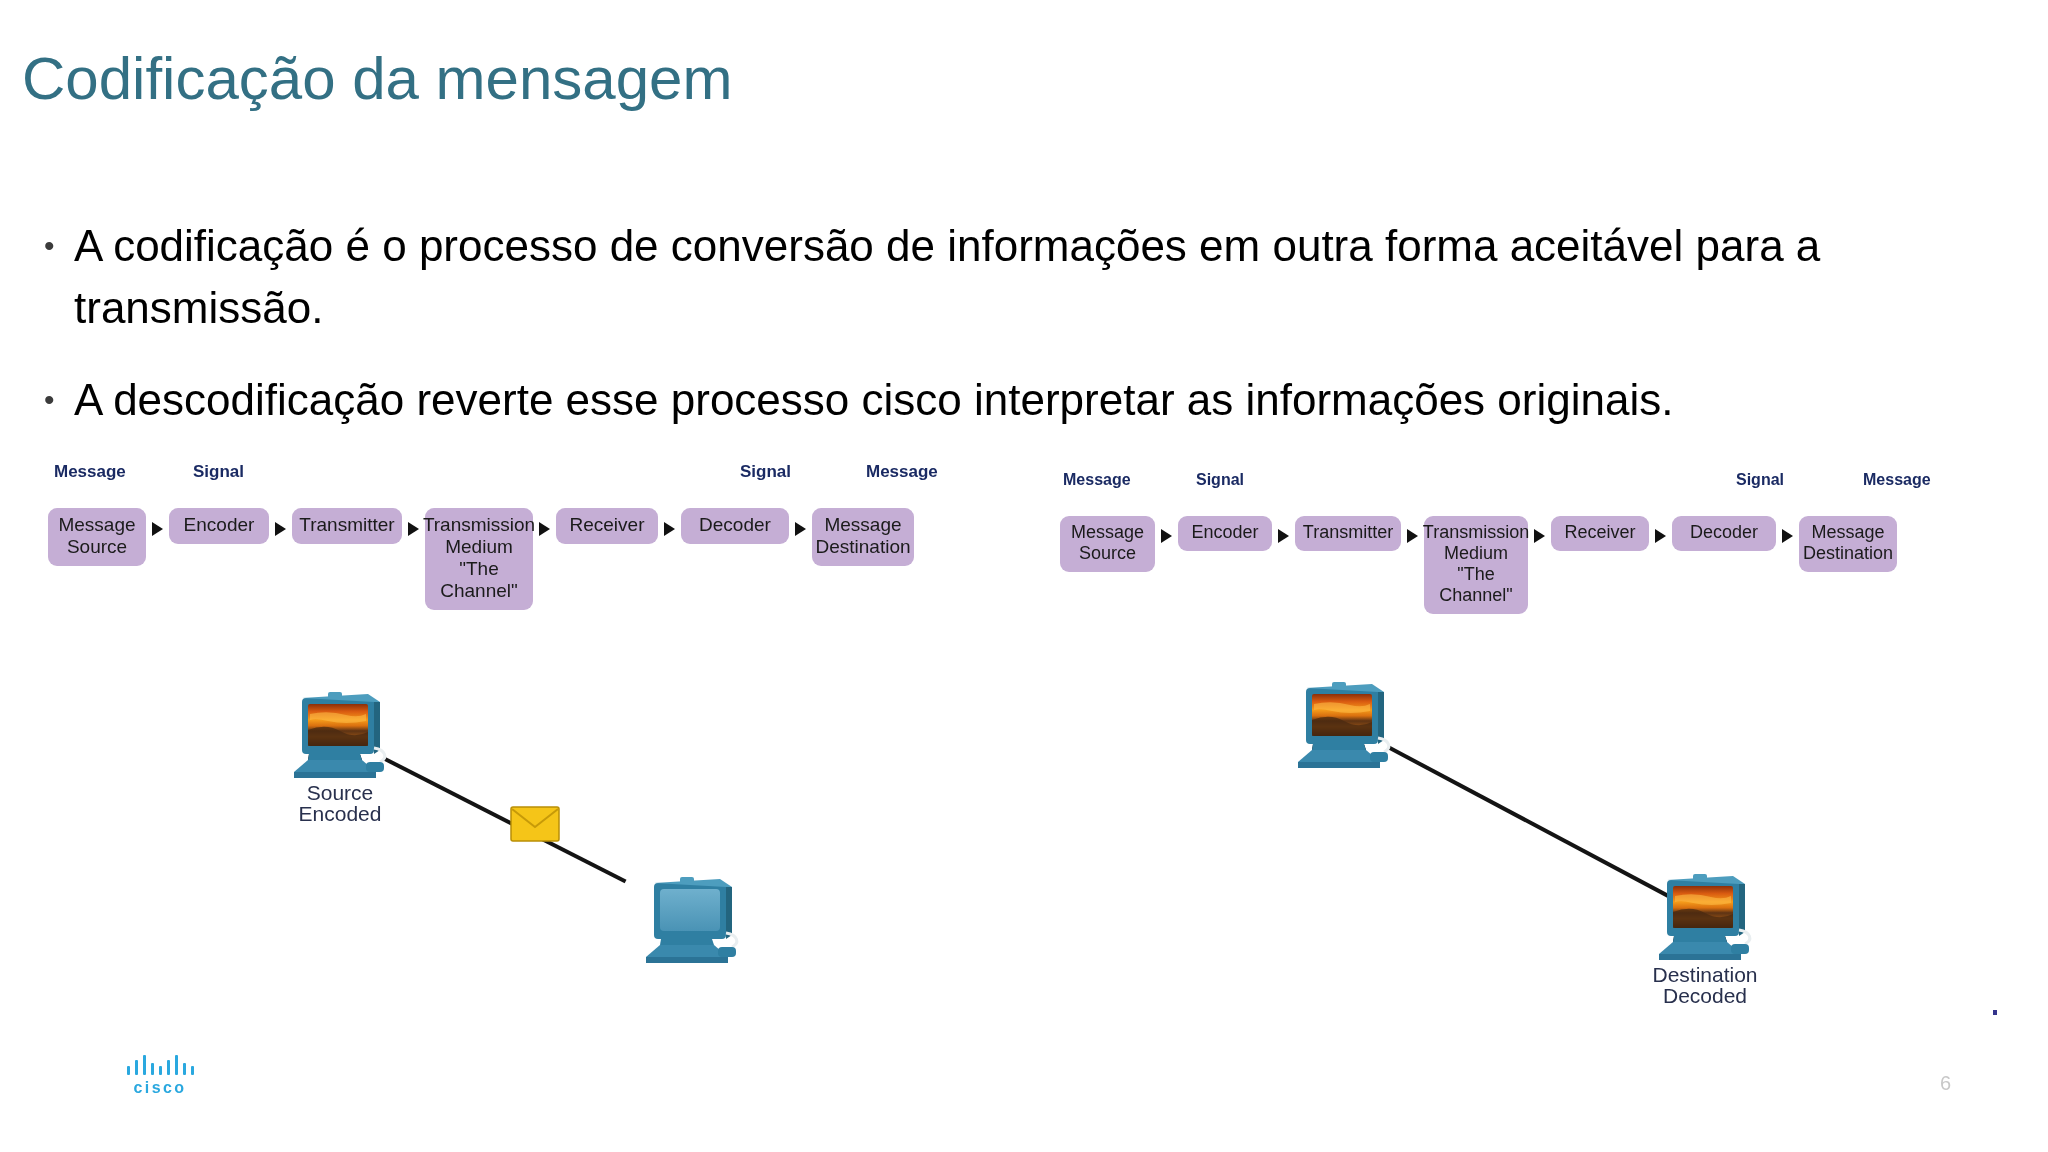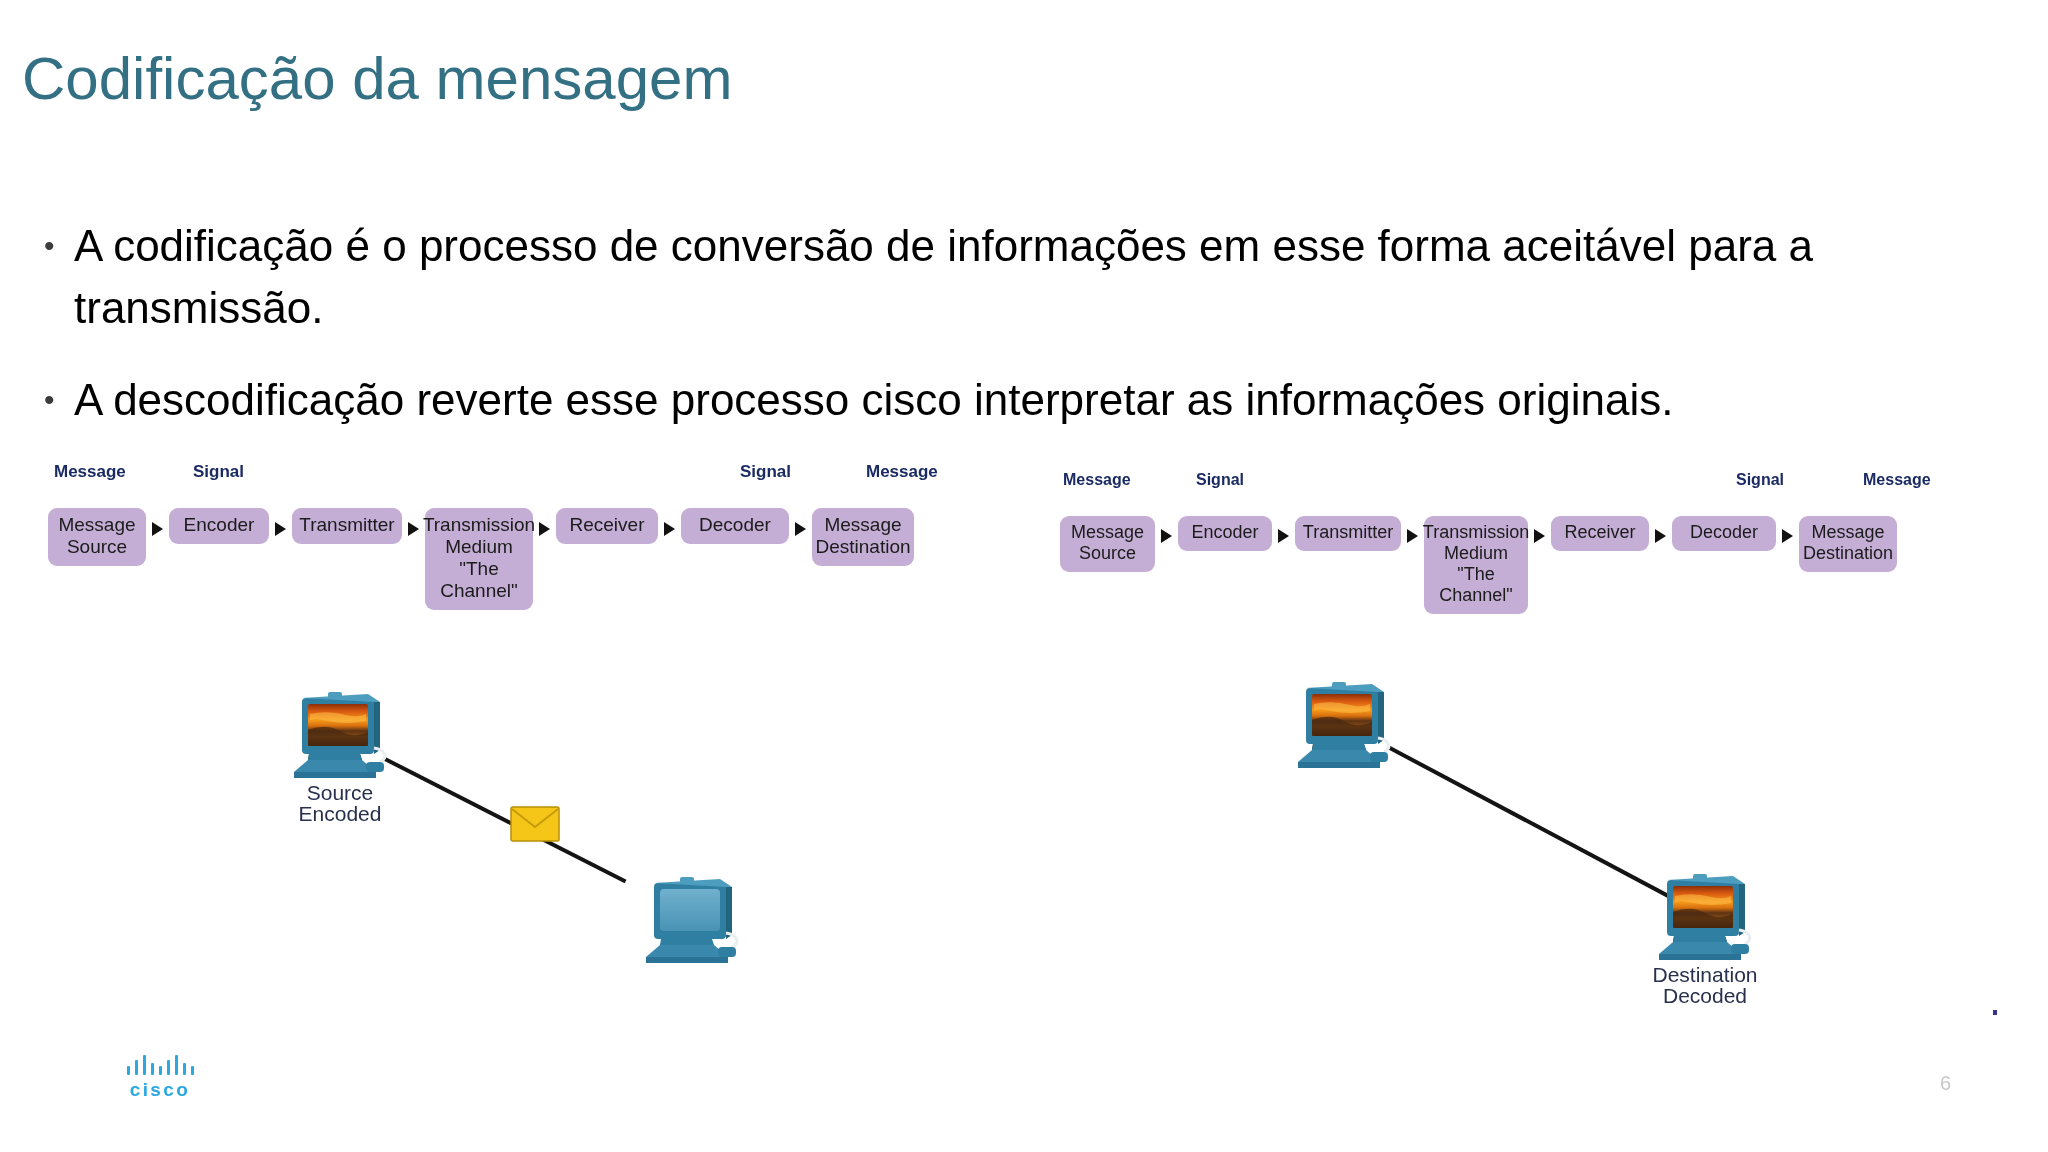--- a/index.html
+++ b/index.html
@@ -169,21 +169,21 @@
   }
   .cisco-bars i {
     display: block;
     width: 3px;
     background: #2aa8df;
     border-radius: 1px;
   }
   .cisco-wordmark {
     margin-top: 4px;
     color: #2aa8df;
-    font-size: 19px;
+    font-size: 16px;
     letter-spacing: 2.4px;
     font-weight: bold;
   }
   .page-number {
     position: absolute;
     left: 1940px;
     top: 1072px;
     color: #c8c8c8;
     font-size: 20px;
   }
@@ -199,21 +199,21 @@
 </head>
 <body>
 
 <div class="slide-header">
   <div class="slide-title">Codificação da mensagem</div>
 </div>
 
 <div class="bullets">
   <div class="bullet">
     <span class="dot">•</span>
-    <span class="btext">A codificação é o processo de conversão de informações em esse forma aceitável para a transmissão.</span>
+    <span class="btext">A codificação é o processo de conversão de informações em outra forma aceitável para a transmissão.</span>
   </div>
   <div class="bullet">
     <span class="dot">•</span>
     <span class="btext">A descodificação reverte esse processo cisco interpretar as informações originais.</span>
   </div>
 </div>
 
 <div class="flow left">
   <div class="caption" style="left:6px;top:0">Message</div>
   <div class="caption" style="left:145px;top:0">Signal</div>

